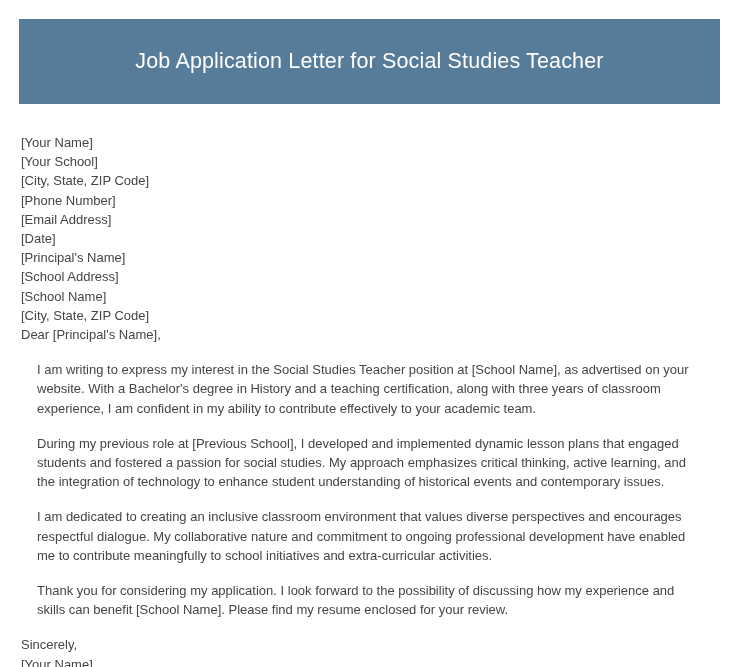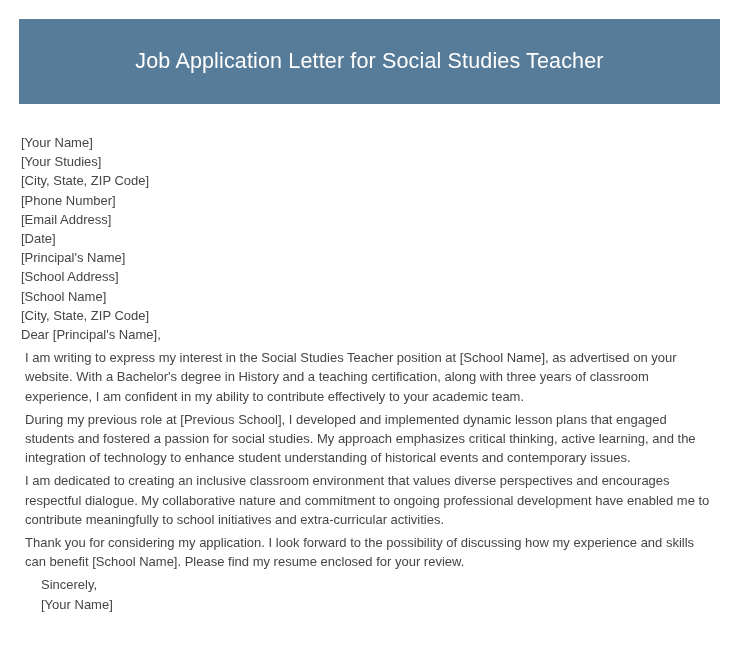--- a/index.html
+++ b/index.html
@@ -55,43 +55,42 @@
   }
   .addr-line {
     display: block;
     white-space: nowrap;
   }
   .salutation {
     display: block;
   }
   .para {
     display: block;
-    margin: 4px;
+    margin: 16px;
     padding: 0;
     text-align: left;
   }
   .closing-line {
     display: block;
-    margin-left: 20px;
   }
 </style>
 </head>
 <body>
 
 <div class="page">
 
   <div class="header-banner">
     <h1 class="header-title">Job Application Letter for Social Studies Teacher</h1>
   </div>
 
   <div class="letter-body">
 
     <div>
       <span class="addr-line">[Your Name]</span>
-      <span class="addr-line">[Your Studies]</span>
+      <span class="addr-line">[Your School]</span>
       <span class="addr-line">[City, State, ZIP Code]</span>
       <span class="addr-line">[Phone Number]</span>
       <span class="addr-line">[Email Address]</span>
       <span class="addr-line">[Date]</span>
     </div>
 
     <div>
       <span class="addr-line">[Principal's Name]</span>
       <span class="addr-line">[School Address]</span>
       <span class="addr-line">[School Name]</span>

